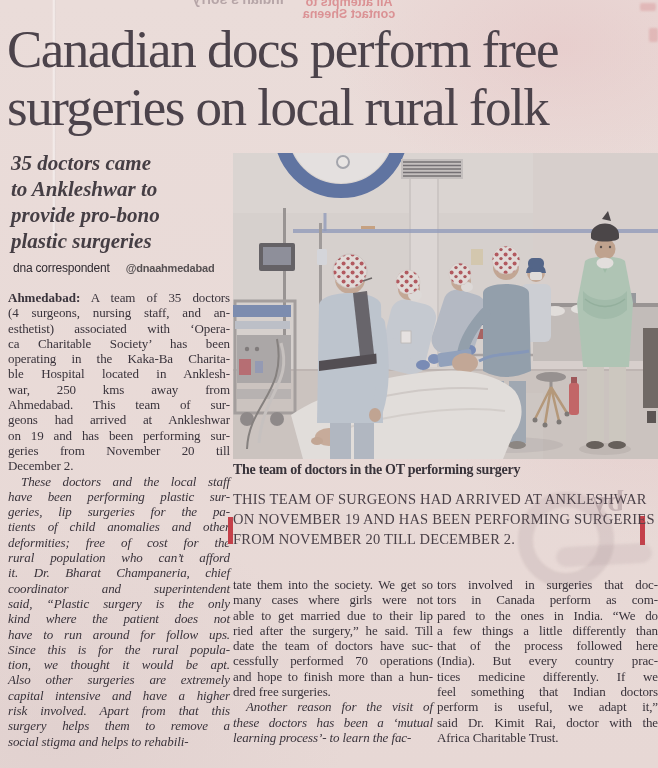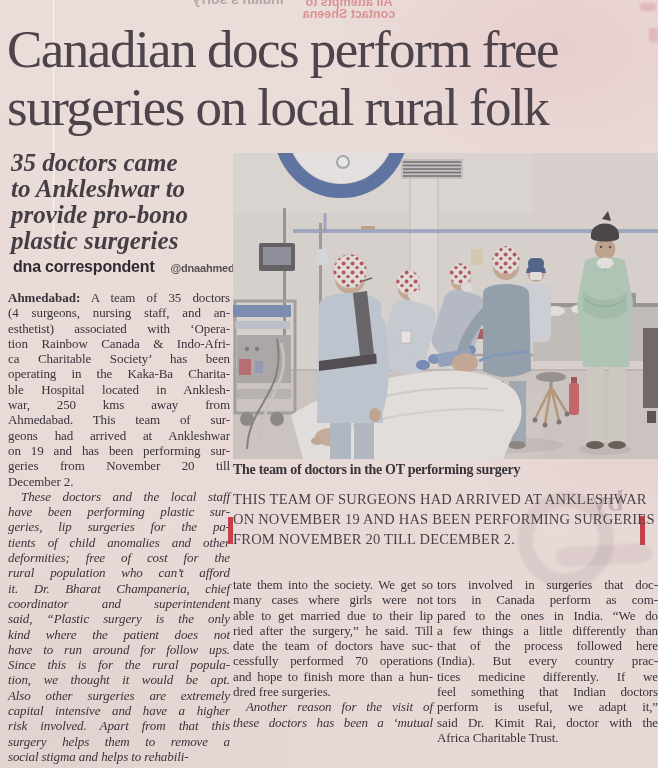--- a/index.html
+++ b/index.html
@@ -24,24 +24,24 @@
   .ghost-red span{display:block;}
   .ghost-by{left:592px;top:486px;font:bold 30px/30px "Liberation Serif",serif;color:rgba(115,90,100,.28);}
   .ghost-ring{position:absolute;left:518px;top:492px;width:66px;height:66px;border:15px solid rgba(125,98,108,.12);border-radius:50%;filter:blur(1px);}
   .ghost-bar{position:absolute;left:556px;top:545px;width:96px;height:20px;background:rgba(125,98,108,.11);border-radius:10px;transform:rotate(-3deg);filter:blur(1.5px);}
   .smudge{position:absolute;background:rgba(210,120,124,.30);filter:blur(1px);border-radius:2px;}
   
   .headline{position:absolute;left:7px;top:20px;width:648px;
     font-size:53px;line-height:58px;letter-spacing:-1.5px;color:#4c434b;white-space:nowrap;}
   
   .standfirst{position:absolute;left:11px;top:150px;width:210px;
-    font-style:italic;font-weight:bold;font-size:25px;line-height:26px;color:#453e44;}
+    font-style:italic;font-weight:bold;font-size:21px;line-height:26px;color:#453e44;}
   
   .byline{position:absolute;left:13px;top:258px;font-family:"Liberation Sans",sans-serif;}
-  .byline .name{font-weight:bold;font-size:16px;color:#302b31;letter-spacing:-.2px;}
+  .byline .name{font-weight:normal;font-size:12px;color:#302b31;letter-spacing:-.2px;}
   .byline .handle{font-weight:bold;font-size:11px;color:#565052;margin-left:16px;letter-spacing:-.2px;}
   
   .bodycol{position:absolute;font-size:13px;line-height:15.3px;color:#39333b;letter-spacing:-.1px;}
   .col1{left:8px;top:290px;width:222px;}
   .col2{left:233px;top:577px;width:200px;}
   .col3{left:437px;top:577px;width:221px;}
   .jlines .ln{text-align:justify;text-align-last:justify;}
   .jlines .ln.ln-last{text-align-last:left;}
   .plain-lines .ln{text-align:left;}
   .para2{margin-top:0;font-style:italic;}
@@ -88,21 +88,20 @@
 
   <div class="byline">
     <span class="name">dna correspondent</span><span class="handle">@dnaahmedabad</span>
   </div>
 
   <div class="bodycol col1">
     <div class="jlines">
         <div class="ln"><b>Ahmedabad:</b> A team of 35 doctors</div>
         <div class="ln">(4 surgeons, nursing staff, and an-</div>
         <div class="ln">esthetist) associated with ‘Opera-</div>
-        <div class="ln">tion Rainbow Canada &amp; Indo-Afri-</div>
         <div class="ln">ca Charitable Society’ has been</div>
         <div class="ln">operating in the Kaka-Ba Charita-</div>
         <div class="ln">ble Hospital located in Anklesh-</div>
         <div class="ln">war, 250 kms away from</div>
         <div class="ln">Ahmedabad. This team of sur-</div>
         <div class="ln">geons had arrived at Ankleshwar</div>
         <div class="ln">on 19 and has been performing sur-</div>
         <div class="ln">geries from November 20 till</div>
         <div class="ln ln-last">December 2.</div>
       </div>
@@ -328,20 +327,21 @@
         <div class="ln">able to get married due to their lip</div>
         <div class="ln">ried after the surgery,” he said. Till</div>
         <div class="ln">date the team of doctors have suc-</div>
         <div class="ln">cessfully performed 70 operations</div>
         <div class="ln">and hope to finish more than a hun-</div>
         <div class="ln ln-last">dred free surgeries.</div>
       </div>
     <div class="jlines para2 indent-first">
         <div class="ln">Another reason for the visit of</div>
         <div class="ln">these doctors has been a ‘mutual</div>
+        <div class="ln ln-last">learning process’- to learn the fac-</div>
       </div>
   </div>
   <div class="bodycol col3">
     <div class="jlines">
         <div class="ln">tors involved in surgeries that doc-</div>
         <div class="ln">tors in Canada perform as com-</div>
         <div class="ln">pared to the ones in India. “We do</div>
         <div class="ln">a few things a little differently than</div>
         <div class="ln">that of the process followed here</div>
         <div class="ln">(India). But every country prac-</div>

